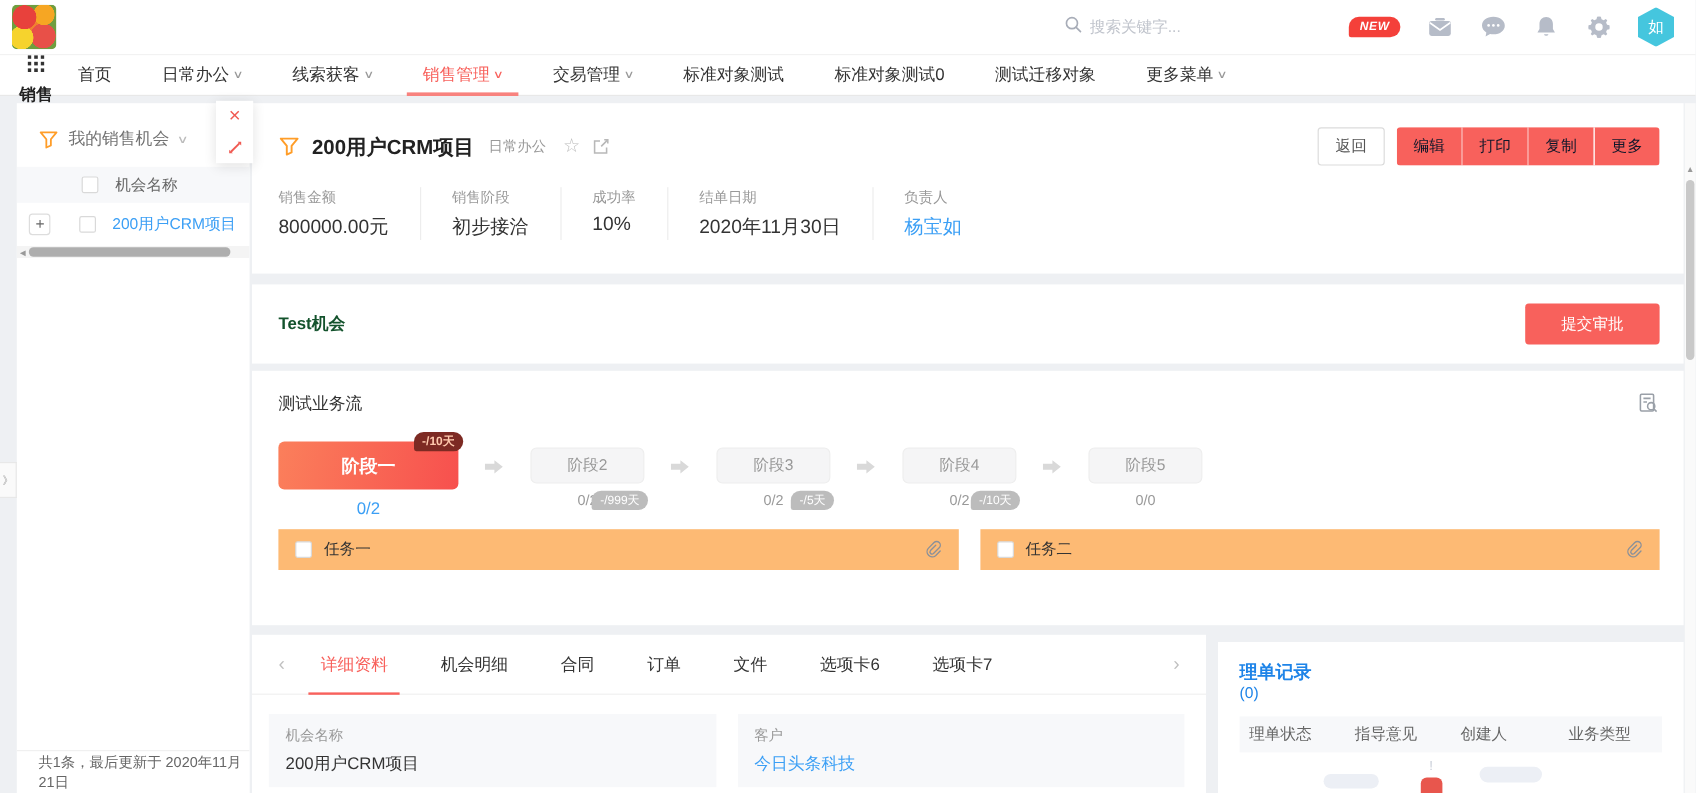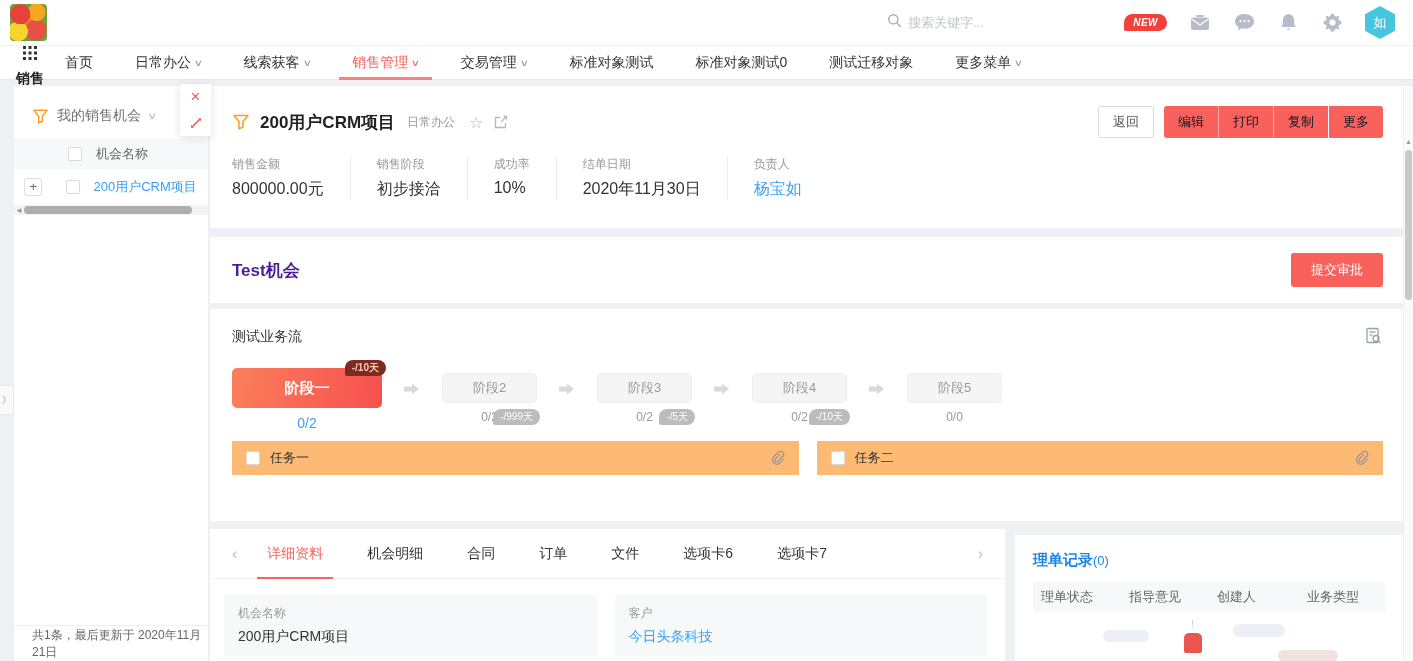--- a/index.html
+++ b/index.html
@@ -96,23 +96,23 @@
   .btn-more { border-left:1px solid #fff !important; }
   .dh-fields { display:flex; padding:18px 0 0 22px; }
   .dh-field { padding-right:26px; margin-right:26px; border-right:1px solid #ededed; }
   .dh-field:last-child { border-right:none; }
   .dh-label { font-size:12px; color:#999; margin-bottom:6px; }
   .dh-value { font-size:16px; color:#333; }
   .dh-value.link { color:#3b9ff5; cursor:pointer; }
 
   
   .card-approve { top:151px; height:66px; display:flex; align-items:center; padding:0 20px 0 22px; }
-  .ap-title { font-size:17px; font-weight:bold; color:#4c1d95;text-align:right; }
+  .ap-title { font-size:14px; font-weight:bold; color:#14532d;text-align:right; }
   .btn-submit { margin-left:auto; background:#f8615c; color:#fff; border:none; font-size:13px;
-    padding:8px 20px; border-radius:3px; cursor:pointer; }
+    padding:8px 30px; border-radius:3px; cursor:pointer; }
 
   
   .card-flow { top:223px; height:212px; padding:18px 20px 0 22px; }
   .wf-titlerow { display:flex; align-items:center; }
   .wf-title { font-size:14px; color:#333; }
   .wf-log-icon { margin-left:auto; cursor:pointer; display:flex; }
   .wf-stages { display:flex; align-items:flex-start; margin-top:22px; }
   .stage { display:flex; flex-direction:column; align-items:center; }
   .pill { position:relative; border-radius:5px; display:flex; align-items:center; justify-content:center; cursor:pointer; }
   .pill.active { width:150px; height:40px; background:linear-gradient(100deg,#fb7f5b,#f7504e);
@@ -142,21 +142,21 @@
   .tab.active { color:#f8615c; }
   .tab.active::after { content:""; position:absolute; left:0; right:0; bottom:0; height:2px; background:#f8615c; }
   .df-boxes { display:flex; gap:18px; padding:16px 18px 0 14px; }
   .df-box { flex:1; background:#f7f8fa; padding:10px 14px; }
   .df-label { font-size:12px; color:#999; margin-bottom:6px; }
   .df-value { font-size:14px; color:#333; }
   .df-value.link { color:#3b9ff5; cursor:pointer; }
 
   
   .card-record { top:449px; height:126px; left:805px; width:388px; padding:16px 18px 0 18px; }
-  .rp-titlerow { display:flex; align-items:baseline; }
+  .rp-titlerow { display:flex; align-items:baseline;flex-direction:column; }
   .rp-title { font-size:15px; font-weight:bold; color:#1e84e8; }
   .rp-count { font-size:13px; color:#1e84e8; }
   .rp-head { margin-top:12px; height:30px; background:#f7f8fa; display:flex; align-items:center;
     font-size:13px; color:#666; padding:0 8px; }
   .rp-col { width:88px; }
   .rp-col:nth-child(3){ width:90px; }
   .rp-col:last-child { width:auto; }
   
   .illus { position:relative; height:55px; margin-top:4px; }
   .cloud { position:absolute; background:#eceff5; border-radius:10px; }

